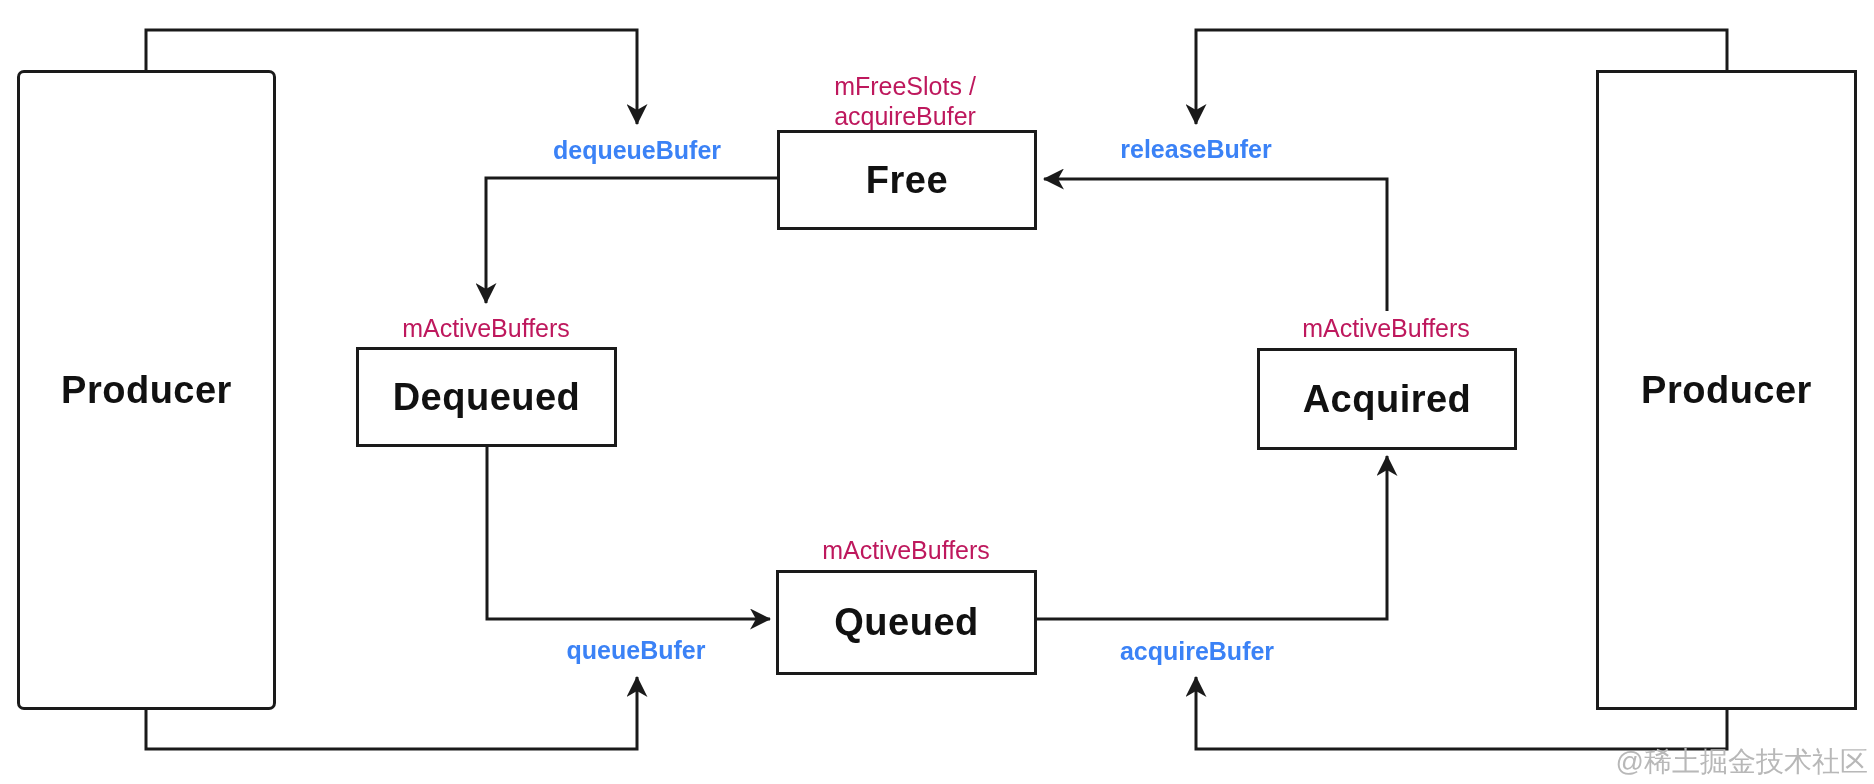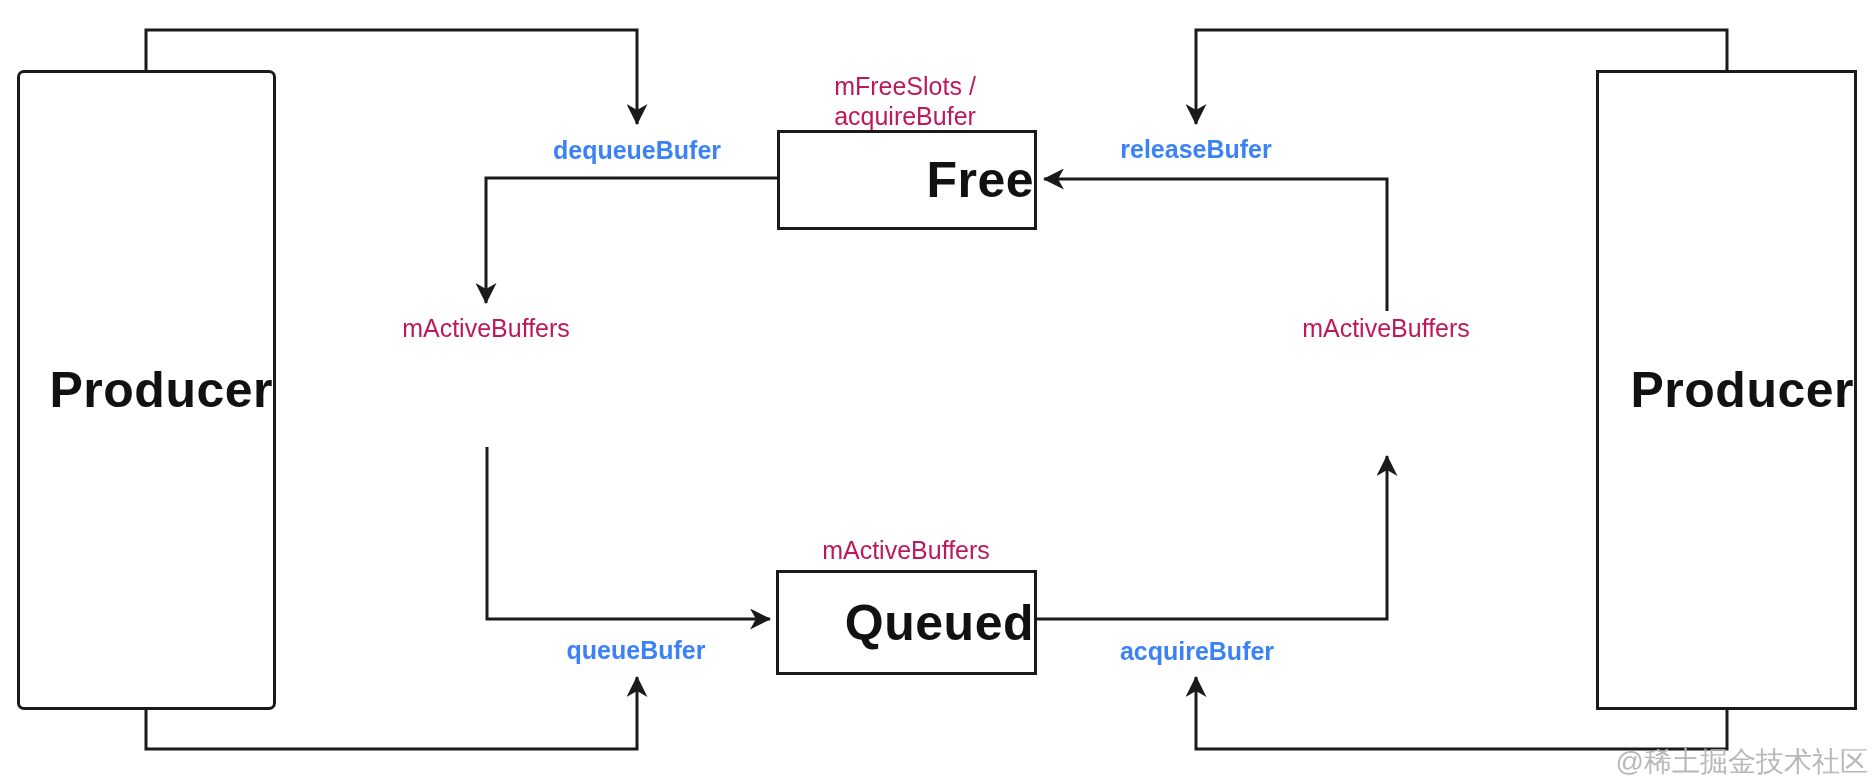--- a/index.html
+++ b/index.html
@@ -20,23 +20,23 @@
     left: 0;
     top: 0;
   }
   .node {
     position: absolute;
     box-sizing: border-box;
     background: #ffffff;
     border: 3px solid #1a1a1a;
     display: flex;
     align-items: center;
-    justify-content: flex-end;
+    justify-content: center;
     font-weight: bold;
-    font-size: 50px;
+    font-size: 38px;
     color: #111111;
     letter-spacing: 0.5px;
   }
   .note {
     position: absolute;
     transform: translate(-50%, -50%);
     font-size: 25px;
     line-height: 30px;
     color: #be185d;
     text-align: center;
@@ -85,21 +85,27 @@
   </div>
 
   <div class="node" style="left:1596px; top:70px; width:261px; height:640px;">
     <span>Producer</span>
   </div>
 
   <div class="node" style="left:777px; top:130px; width:260px; height:100px;">
     <span>Free</span>
   </div>
 
+  <div class="node" style="left:356px; top:347px; width:261px; height:100px;">
+    <span>Dequeued</span>
+  </div>
 
+  <div class="node" style="left:1257px; top:348px; width:260px; height:102px;">
+    <span>Acquired</span>
+  </div>
 
   <div class="node" style="left:776px; top:570px; width:261px; height:105px;">
     <span>Queued</span>
   </div>
 
   <div class="note" style="left:905px; top:101px;">
     <div>mFreeSlots /</div>
     <div>acquireBufer</div>
   </div>
 

